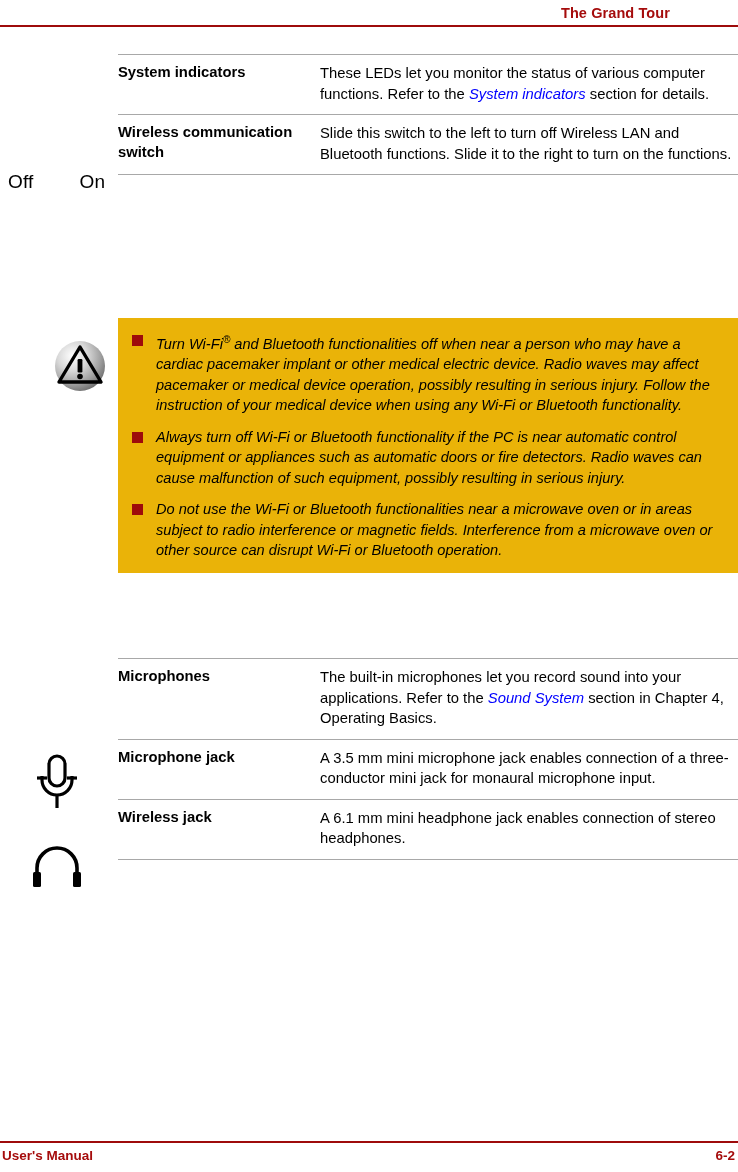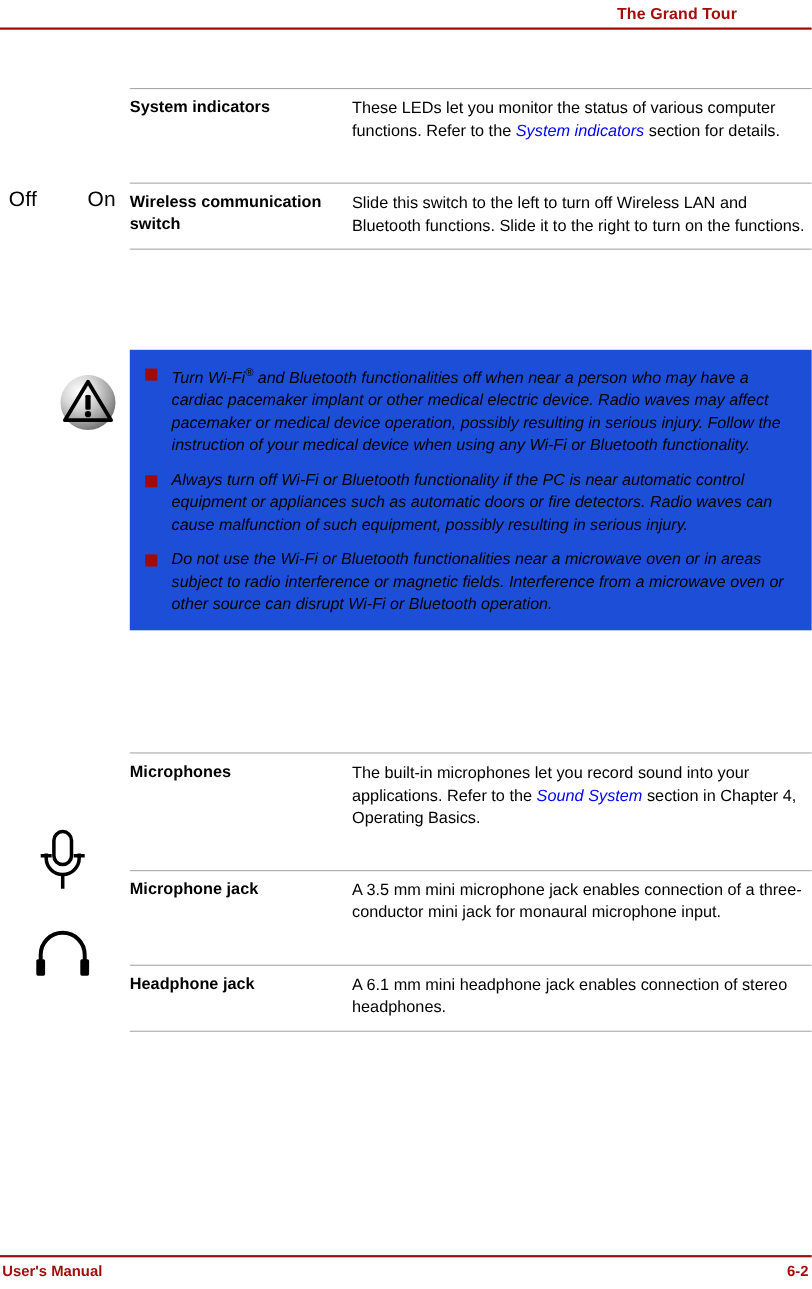--- a/index.html
+++ b/index.html
@@ -90,21 +90,20 @@
     position: absolute;
     left: 118px;
     width: 620px;
   }
   .spec-row {
     position: relative;
     border-top: 1.5px solid #a8a8a8;
     display: flex;
     align-items: flex-start;
     box-sizing: border-box;
-    margin-top: 26px;
   }
   .spec-row.last {
     border-bottom: 1.5px solid #a8a8a8;
   }
   .spec-term {
     width: 202px;
     flex: 0 0 202px;
     font-size: 14.8px;
     font-weight: bold;
     line-height: 19.5px;
@@ -139,21 +138,21 @@
     white-space: nowrap;
     letter-spacing: 0.2px;
   }
   .switch-labels .lbl-off { margin-right: 46px; }
 
   
   .warning-box {
     position: absolute;
     left: 118px;
     width: 620px;
-    background: #1d4ed8;
+    background: #eab308;
     box-sizing: border-box;
     padding: 12px 10px 12px 10px;
   }
   .warn-item {
     position: relative;
     padding-left: 28px;
     font-size: 14.6px;
     line-height: 20.5px;
     font-style: italic;
     color: #000000;
@@ -255,21 +254,21 @@
           <p><span>The built-in microphones let you record sound into your applications. Refer to the </span><span class="xref">Sound System</span><span> section in Chapter 4, Operating Basics.</span></p>
         </div>
       </div>
       <div class="spec-row">
         <div class="spec-term">Microphone jack</div>
         <div class="spec-desc">
           <p><span>A 3.5 mm mini microphone jack enables connection of a three-conductor mini jack for monaural microphone input.</span></p>
         </div>
       </div>
       <div class="spec-row last">
-        <div class="spec-term">Headphone jack</div>
+        <div class="spec-term">Wireless jack</div>
         <div class="spec-desc">
           <p><span>A 6.1 mm mini headphone jack enables connection of stereo headphones.</span></p>
         </div>
       </div>
     </div>
 
 </div>
 
 <div class="page-footer">
   <div class="footer-rule"></div>

